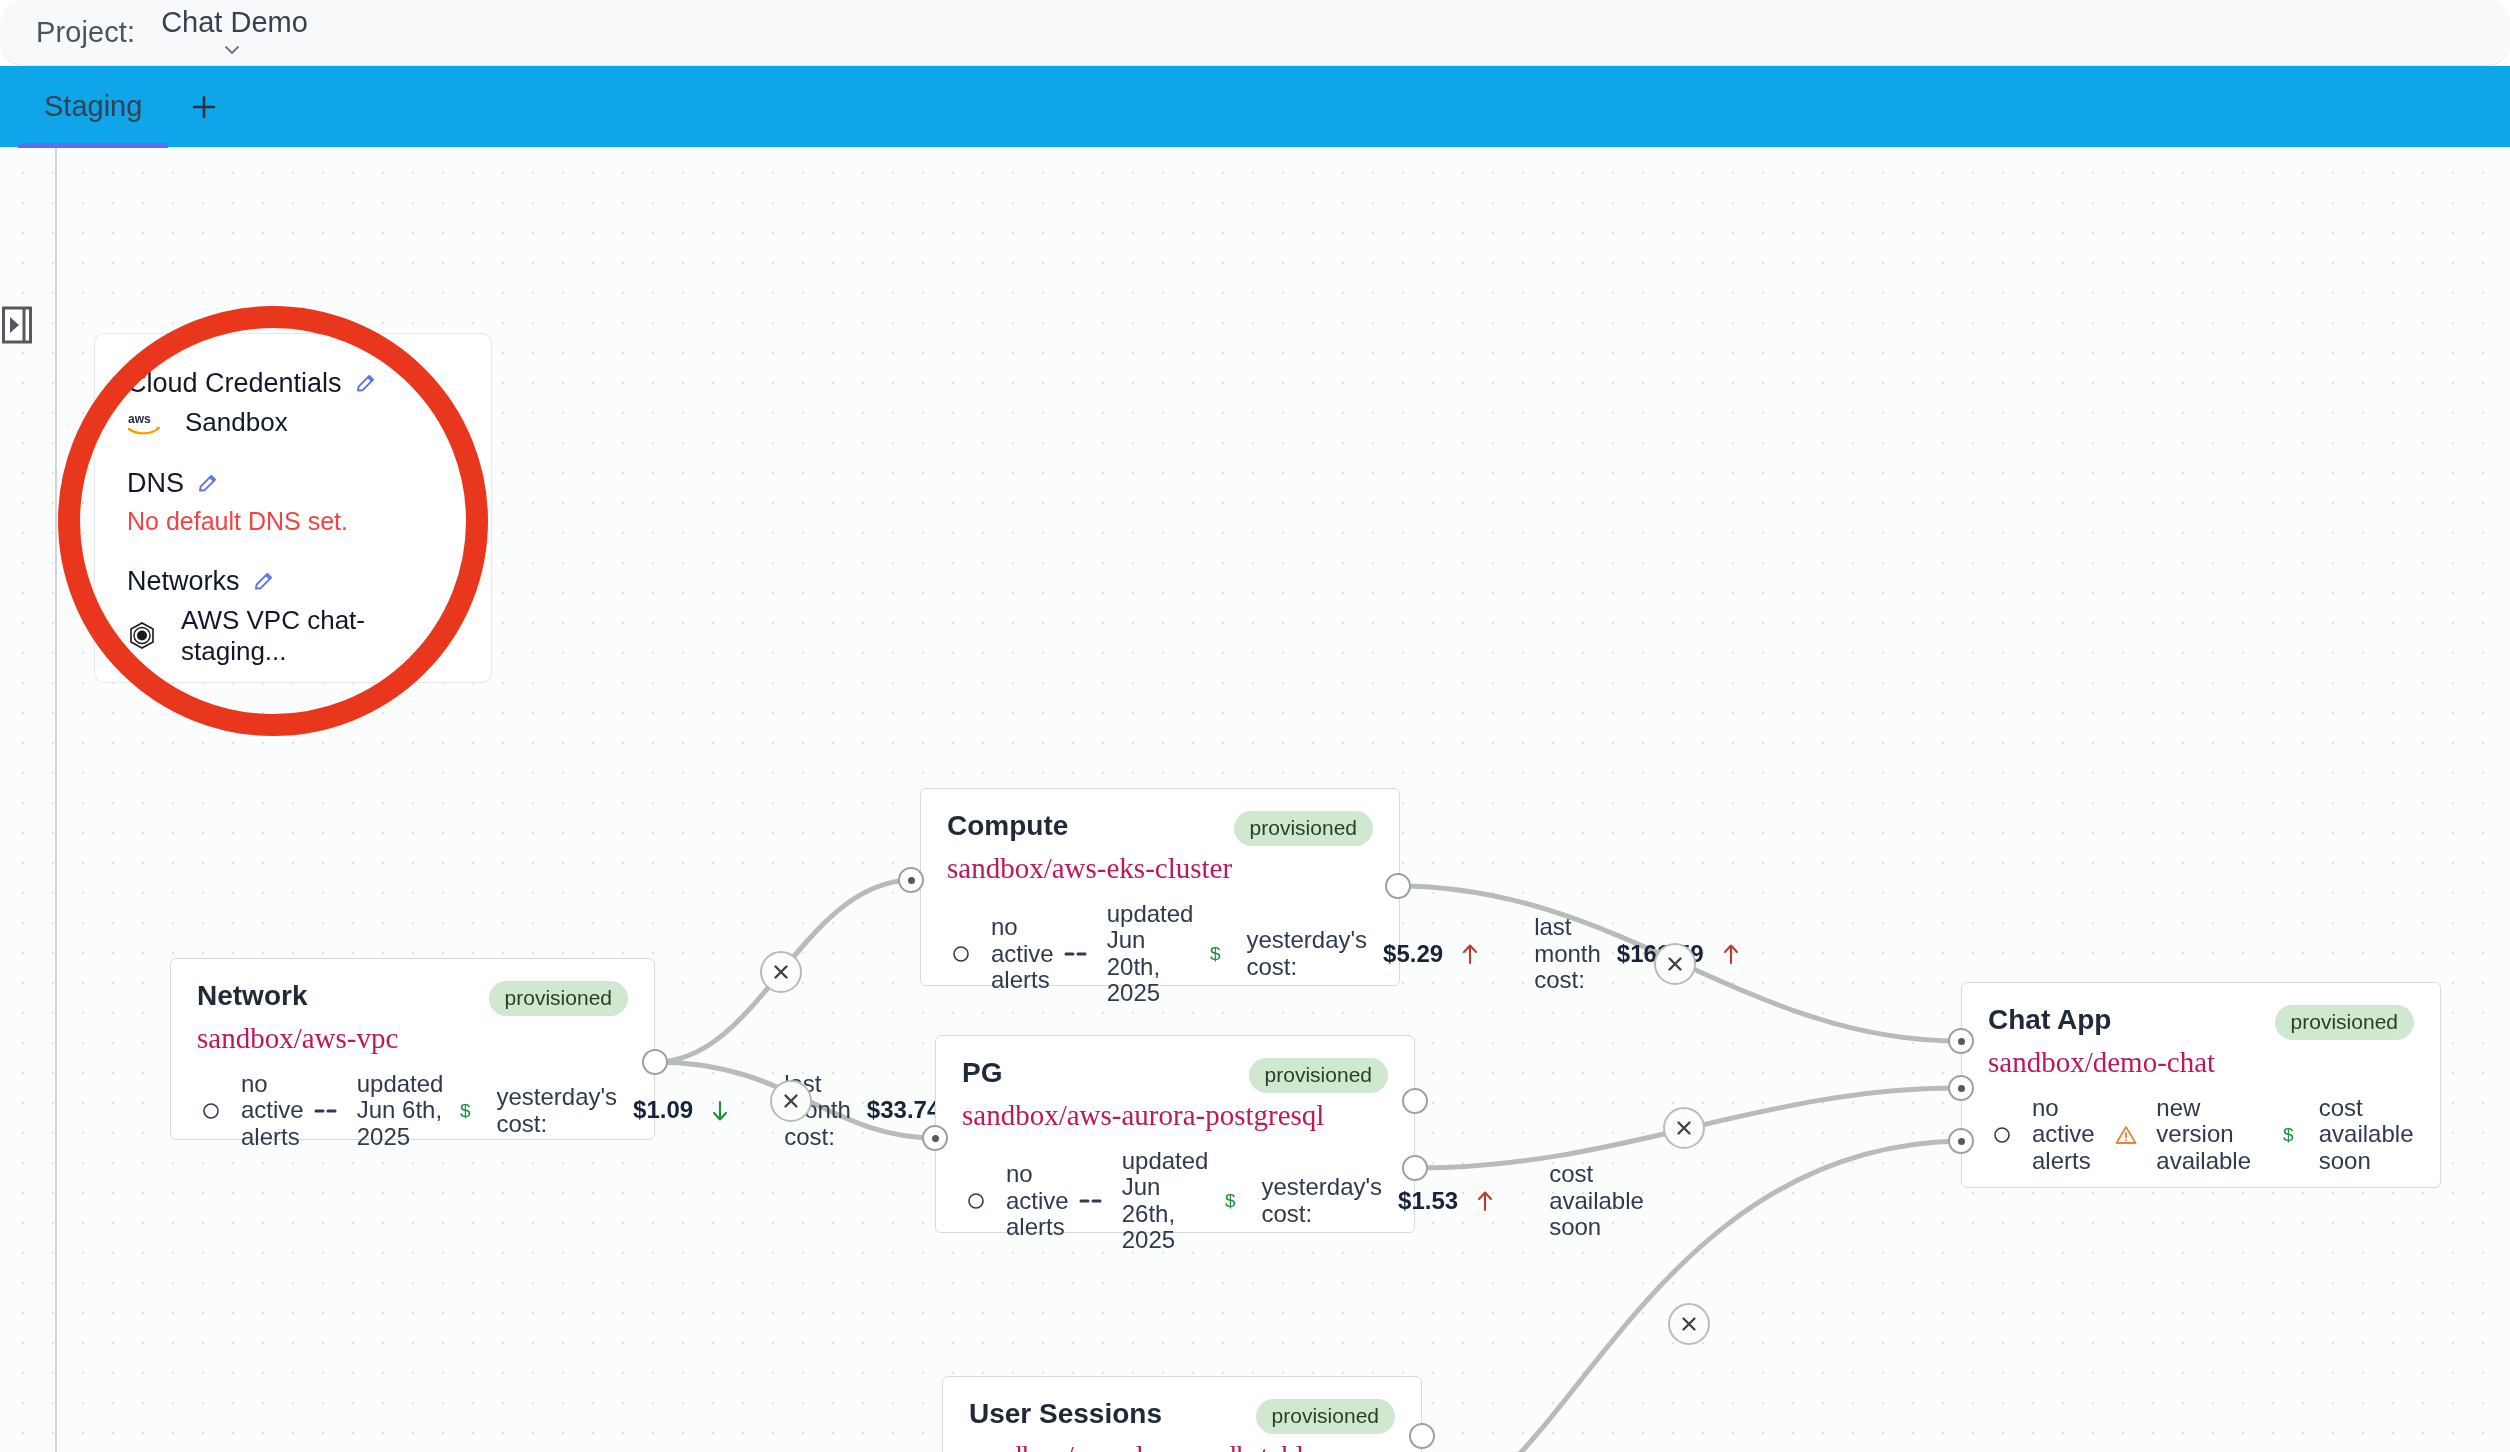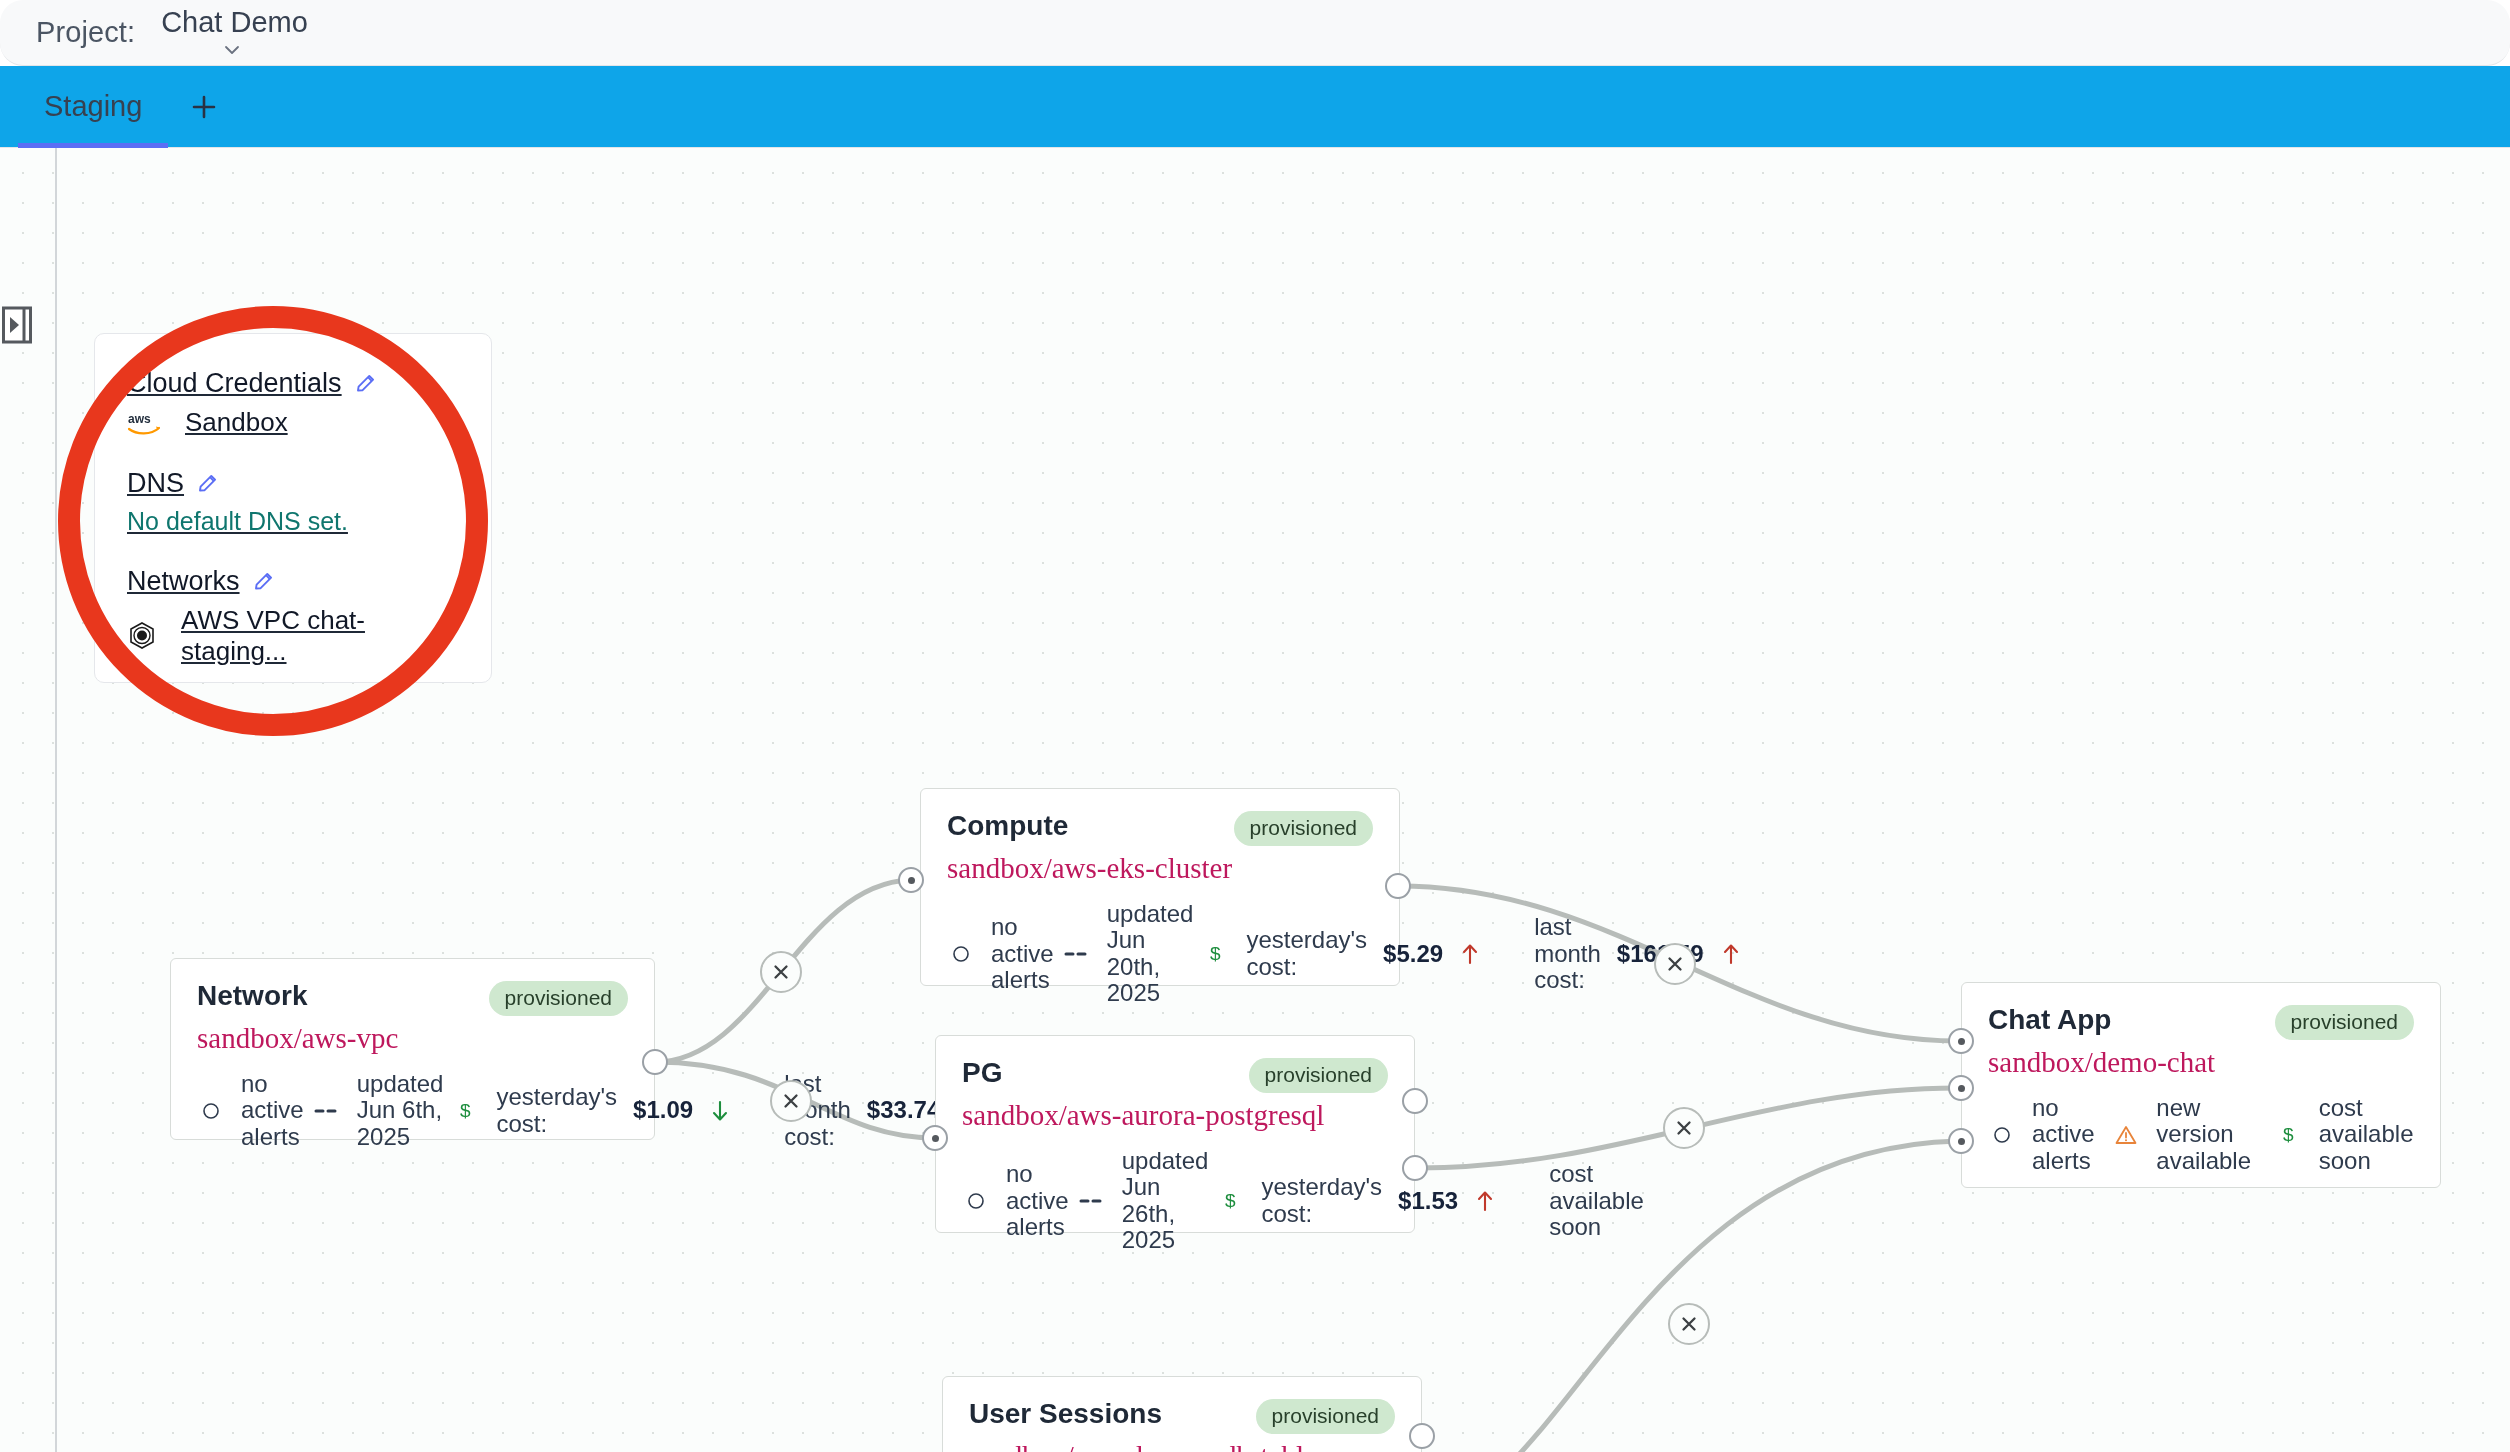--- a/index.html
+++ b/index.html
@@ -111,29 +111,28 @@
   
   #settings-card {
     position: absolute;
     left: 94px; top: 185px;
     width: 398px; height: 350px;
     background: #ffffff;
     border: 1px solid #e5e7eb;
     border-radius: 10px;
     padding: 34px 30px 16px 32px;
     z-index: 3;
-    text-decoration: underline;
   }
   .sc-head {
     display: flex; align-items: center; gap: 12px;
     font-size: 27px; color: #111827;
     margin-bottom: 8px;
   }
   .sc-sub {
-    font-size: 25px; color: #0f766e;
+    font-size: 25px; color: #ef4444;
     margin: 0 0 30px 0;
   }
   .sc-row {
     display: flex; align-items: center; gap: 24px;
     font-size: 26px; color: #111827;
     margin: 0 0 30px 0;
   }
   .pencil { width: 24px; height: 24px; cursor: pointer; flex: none; }
   .pencil svg { display: block; }
   .aws-logo { width: 34px; height: 26px; flex: none; }

